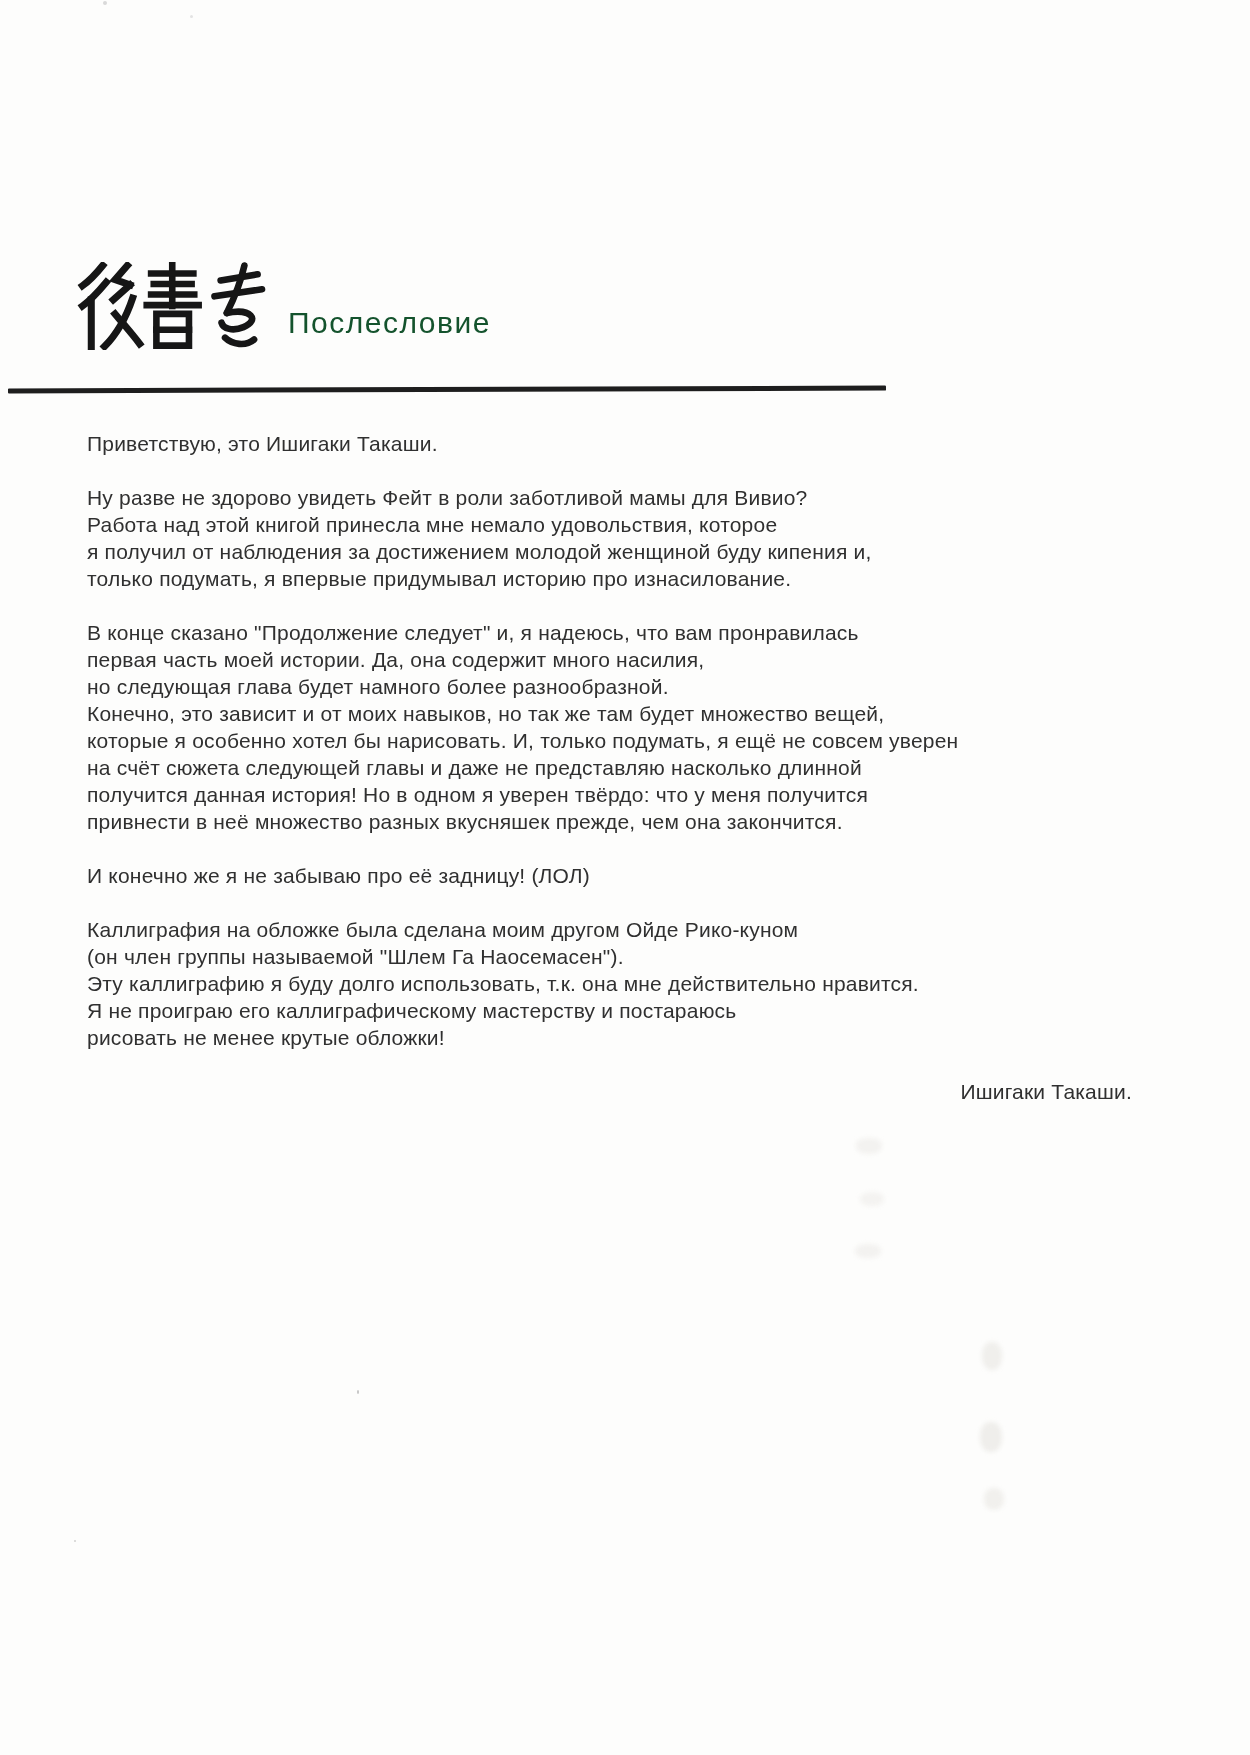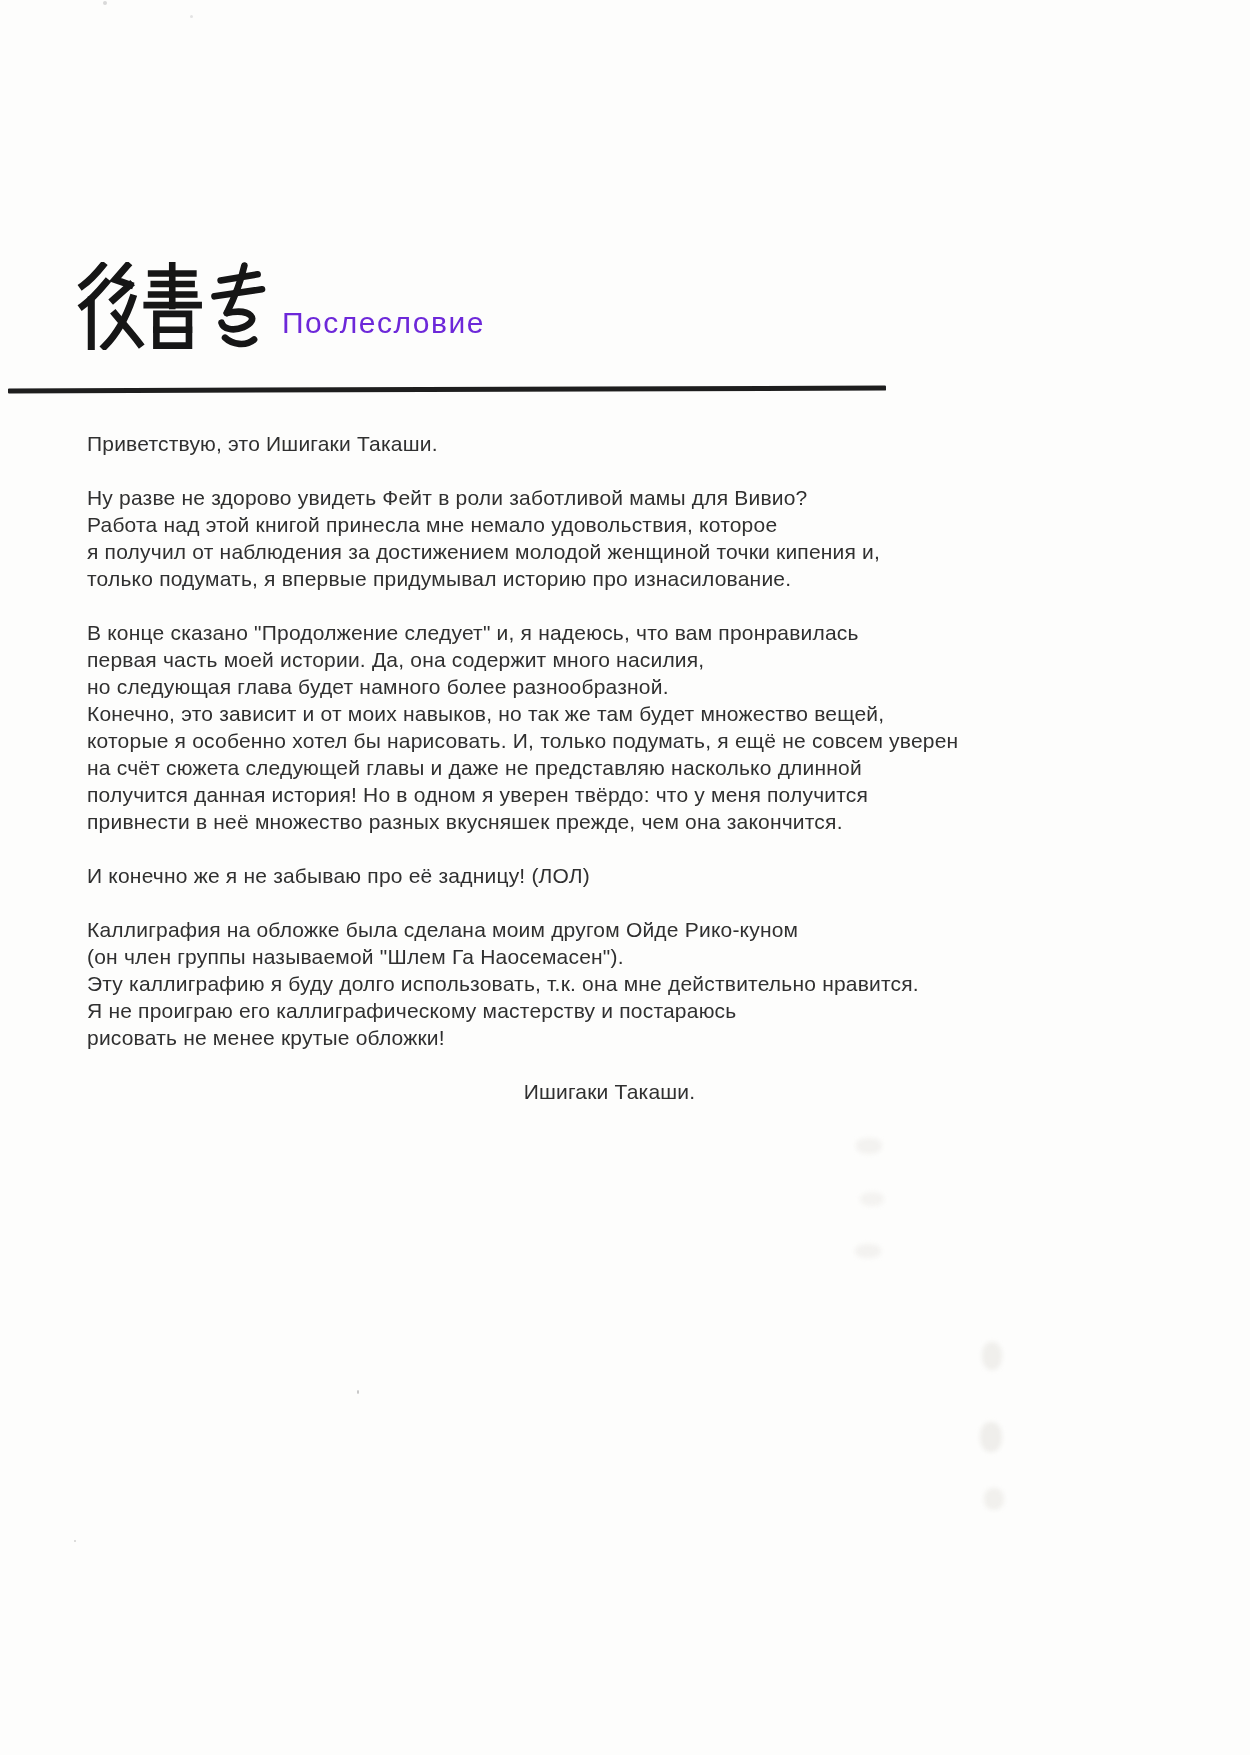--- a/index.html
+++ b/index.html
@@ -15,44 +15,44 @@
 
   
   .header { position: absolute; left: 76px; top: 262px; }
   .kanji-art { display: block; }
   .kanji-art path, .kanji-art line { stroke: #161616; fill: none; }
   .sr-only {
     position: absolute; width: 1px; height: 1px;
     overflow: hidden; clip: rect(0 0 0 0); white-space: nowrap;
   }
   .subtitle {
-    position: absolute; left: 282px; top: 306px;
+    position: absolute; left: 288px; top: 306px;
     font-size: 30px; font-weight: 400;
-    letter-spacing: 1.5px; color: #6d28d9;
+    letter-spacing: 1.5px; color: #14532d;
   }
   .rule {
     position: absolute; left: 8px; top: 387px;
     width: 878px; height: 5px;
     background: #1e1e1e;
     transform: rotate(-0.18deg);
     border-radius: 1px;
   }
 
   
   .afterword {
     position: absolute; left: 87px; top: 430px;
     width: 1163px;
     font-size: 21px; line-height: 27px;
     letter-spacing: 0.2px;
     color: #303030;
   }
   .para { margin: 0 12px 27px 0; white-space: pre-line; }
   .signature {
     margin: 27px 0 0 0;
-    text-align: center;
+    text-align: right;
     padding-right: 118px;
     white-space: pre-line;
   }
 
   
   .speck { position: absolute; border-radius: 50%; }
   .speck-a { left: 103px; top: 1px;  width: 4px;  height: 4px;  background: #d9d9d9; }
   .speck-b { left: 190px; top: 15px; width: 3px;  height: 3px;  background: #e3e3e3; }
   .speck-c { left: 357px; top: 1390px; width: 2px; height: 4px; background: #c4c4c4; }
   .speck-d { left: 74px;  top: 1540px; width: 2px; height: 2px; background: #d0d0d0; }
@@ -108,21 +108,21 @@
   </header>
 
   <span class="subtitle">Послесловие</span>
 
   <div class="rule"></div>
 
   <main class="afterword">
     <p class="para">Приветствую, это Ишигаки Такаши.</p>
     <p class="para">Ну разве не здорово увидеть Фейт в роли заботливой мамы для Вивио?
 Работа над этой книгой принесла мне немало удовольствия, которое
-я получил от наблюдения за достижением молодой женщиной точки кипения и,
+я получил от наблюдения за достижением молодой женщиной буду кипения и,
 только подумать, я впервые придумывал историю про изнасилование.</p>
     <p class="para">В конце сказано "Продолжение следует" и, я надеюсь, что вам пронравилась
 первая часть моей истории. Да, она содержит много насилия,
 но следующая глава будет намного более разнообразной.
 Конечно, это зависит и от моих навыков, но так же там будет множество вещей,
 которые я особенно хотел бы нарисовать. И, только подумать, я ещё не совсем уверен
 на счёт сюжета следующей главы и даже не представляю насколько длинной
 получится данная история! Но в одном я уверен твёрдо: что у меня получится
 привнести в неё множество разных вкусняшек прежде, чем она закончится.</p>
     <p class="para">И конечно же я не забываю про её задницу! (ЛОЛ)</p>

